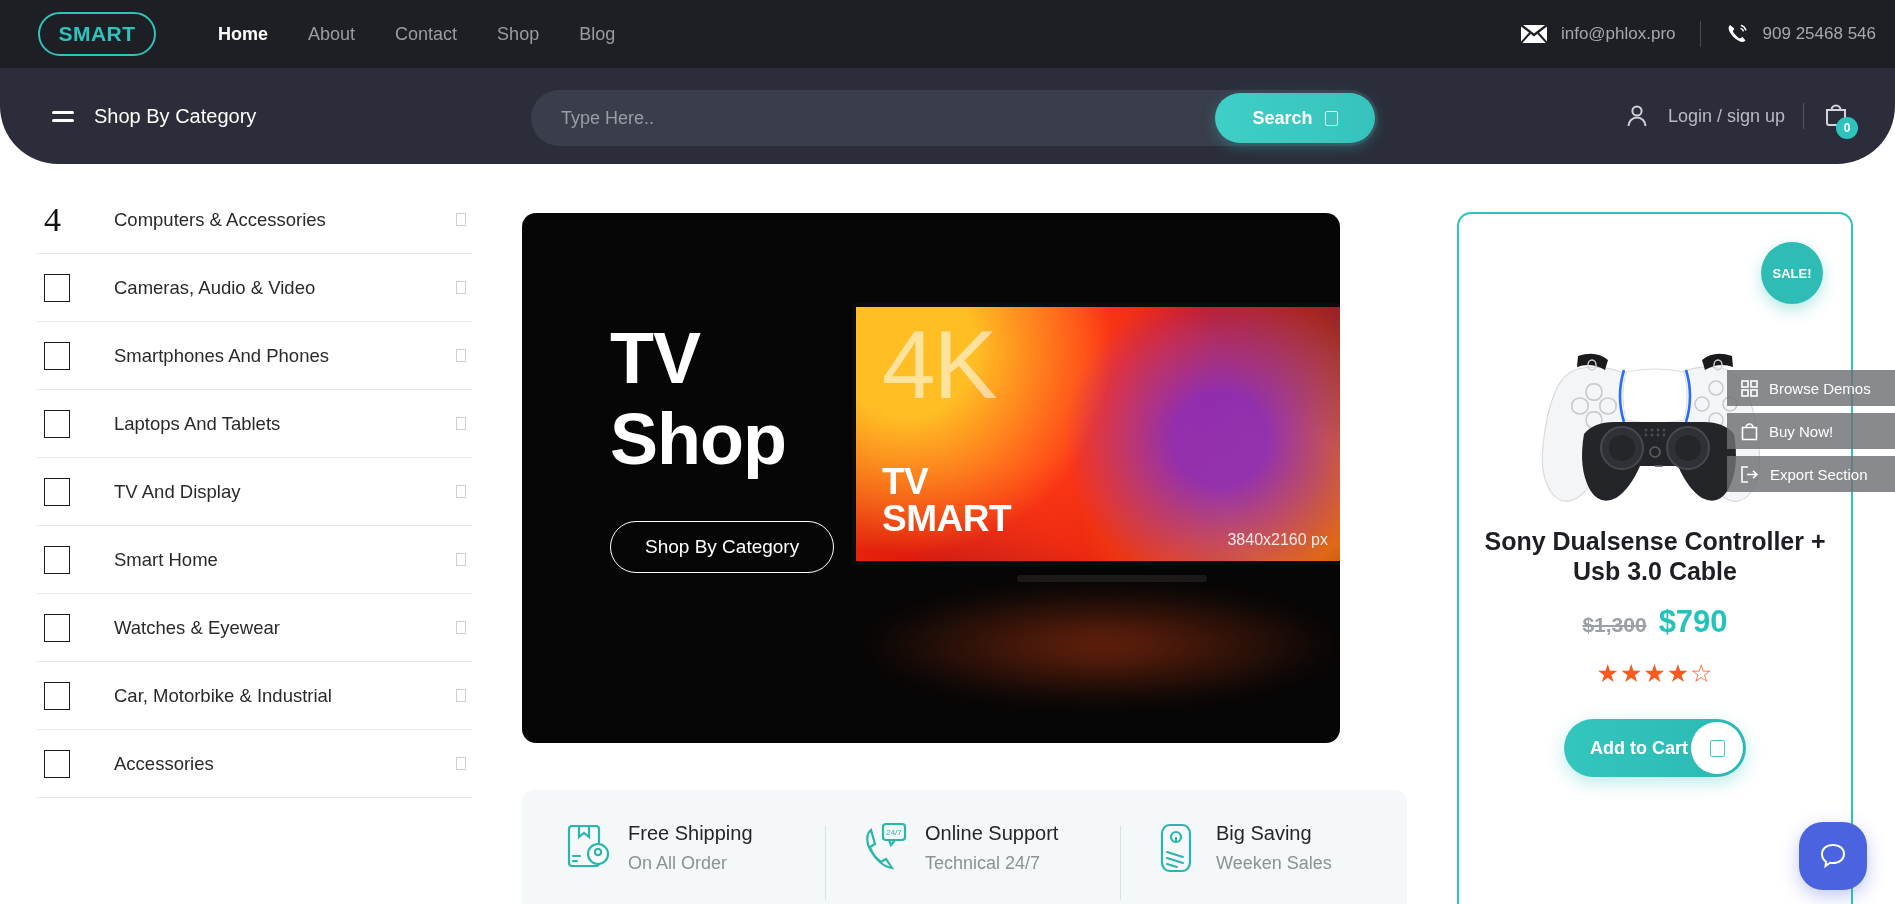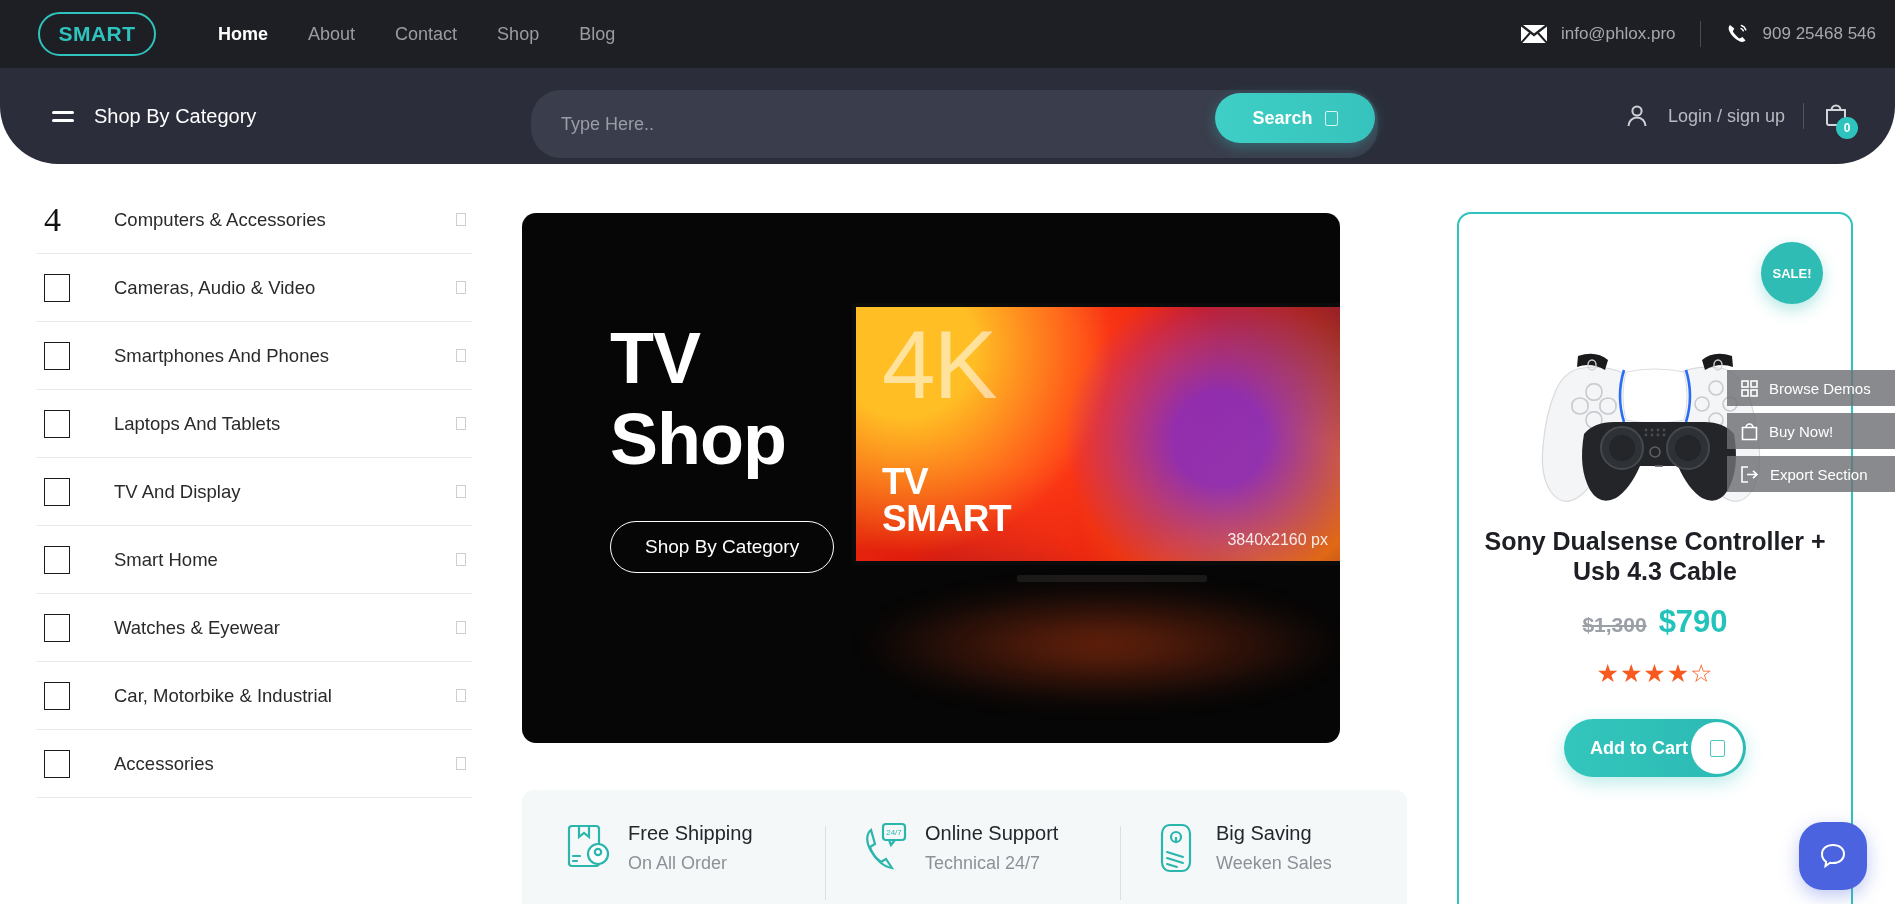--- a/index.html
+++ b/index.html
@@ -56,21 +56,21 @@
     display: flex; align-items: center; gap: 20px;
     margin-left: 52px; color: #ffffff; font-size: 20px;
   }
   .hamburger { display: flex; flex-direction: column; gap: 5px; width: 22px; }
   .hamburger span { display:block; height: 3px; background:#fff; border-radius:2px; }
   .hamburger span:nth-child(1){ width:22px; }
   .hamburger span:nth-child(2){ width:22px; }
 
   .searchbox {
     position: absolute; left: 531px; top: 22px;
-    width: 847px; height: 68px;
+    width: 847px; height: 56px;
     background: #3a3d4b;
     border-radius: 30px;
     display: flex; align-items: center;
   }
   .searchbox input {
     flex: 1; height: 100%;
     background: transparent; border: none; outline: none;
     padding-left: 30px;
     color: #e2e2e6; font-size: 18px;
     font-family: "Liberation Sans", sans-serif;
@@ -540,21 +540,21 @@
           <circle cx="132" cy="109" r="1.4"></circle>
           <circle cx="138" cy="109" r="1.4"></circle>
       </g>
       <circle cx="129" cy="126" r="5" fill="none" stroke="#5d6064" stroke-width="1.6"></circle>
       <path d="M129 140 h8" stroke="#5d6064" stroke-width="1.6"></path>
       <path d="M66 34 a4 5 0 0 1 4 5 a4 5 0 0 1 -4 5 a4 5 0 0 1 -4 -5 a4 5 0 0 1 4 -5 Z" fill="none" stroke="#cfd1d4" stroke-width="1.4"></path>
       <path d="M192 34 a4 5 0 0 1 4 5 a4 5 0 0 1 -4 5 a4 5 0 0 1 -4 -5 a4 5 0 0 1 4 -5 Z" fill="none" stroke="#cfd1d4" stroke-width="1.4"></path>
     </svg>
   </div>
 
-  <div class="prodname">Sony Dualsense Controller + Usb 4.3 Cable</div>
+  <div class="prodname">Sony Dualsense Controller + Usb 3.0 Cable</div>
 
   <div class="pricerow">
     <span class="oldprice">$1,300</span>
     <span class="newprice">$790</span>
   </div>
 
   <div class="stars">★★★★☆</div>
 
   <button class="addcart">
     <span>Add to Cart</span>

